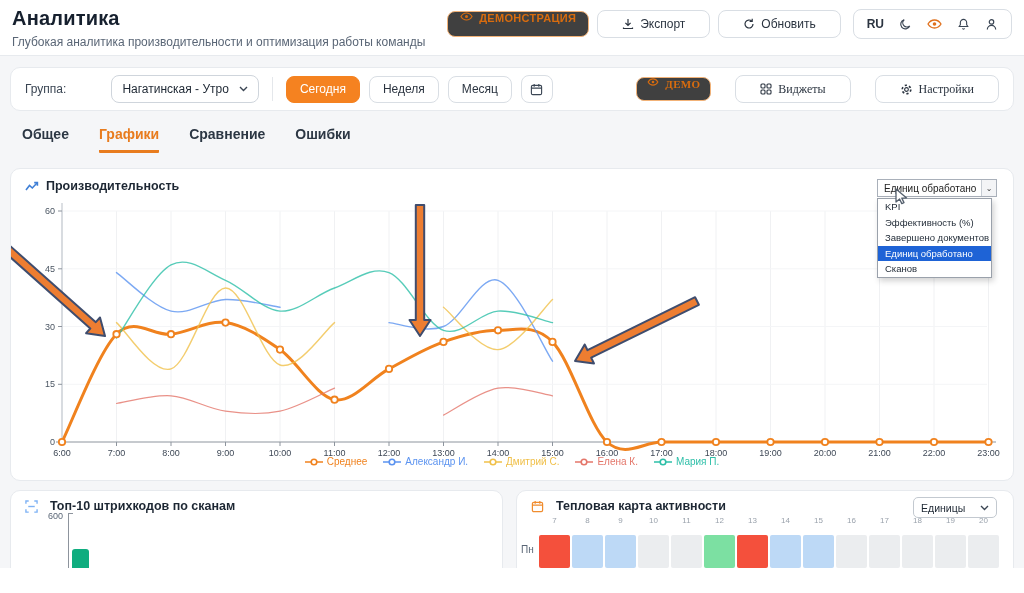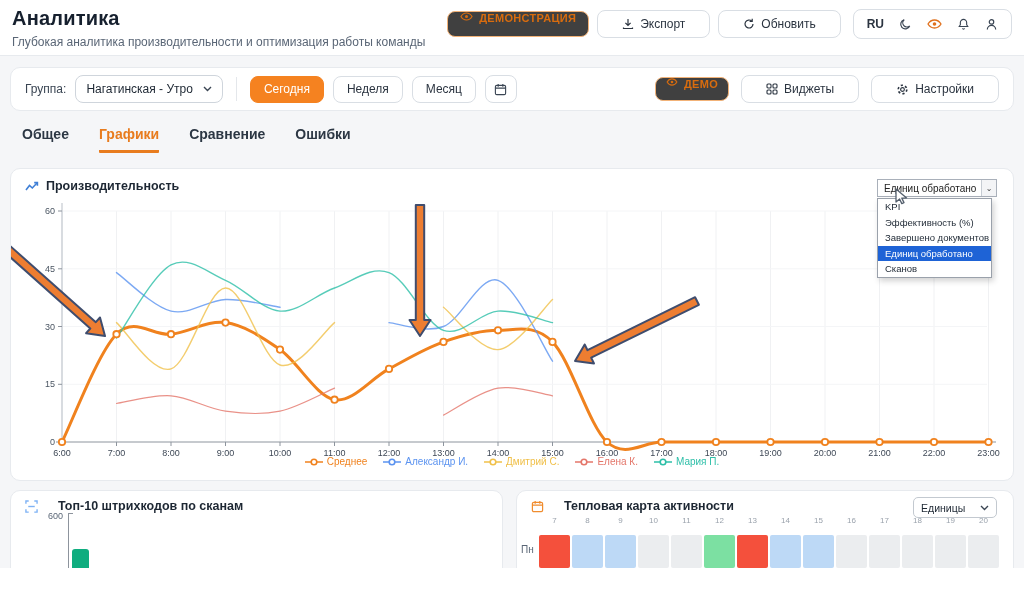--- a/index.html
+++ b/index.html
@@ -20,28 +20,28 @@
          height:28px; padding:0 24px; font-size:12px; color:#2b3440; cursor:pointer; }
   .icon-group { display:flex; align-items:center; gap:15px; border:1px solid #d9dee4; border-radius:8px;
                 height:30px; padding:0 13px; background:#fff; margin-left:4px; }
   .lang { font-size:12px; font-weight:700; color:#2b3440; }
 
   
   .filter-card { position:absolute; top:67px; left:10px; width:1004px; height:44px; background:#fff;
                  border:1px solid #e7eaee; border-radius:10px; display:flex; align-items:center; padding:0 14px; gap:9px; }
   .f-label { font-size:12px; color:#3a4553; }
   .f-select { display:flex; align-items:center; gap:10px; border:1px solid #cfd5dc; border-radius:8px;
-              height:28px; padding:0 10px; font-size:12px; color:#1d2733; background:#fff; cursor:pointer; }
+              height:28px; padding:0 10px; font-size:12px; color:#1d2733; background:#fff; cursor:pointer;margin-left:36px; }
   .f-div { width:1px; height:24px; background:#e4e7eb; margin:0 4px; }
   .pill { height:27px; padding:0 13px; border-radius:8px; font-size:12px; display:flex; align-items:center; cursor:pointer; }
   .pill.active { background:#f58220; color:#fff; border:1px solid #f58220; }
   .pill.ghost { background:#fff; color:#2b3440; border:1px solid #d9dee4; }
   .icon-btn { width:32px; height:28px; border:1px solid #d9dee4; border-radius:8px; background:#fff;
               display:flex; align-items:center; justify-content:center; cursor:pointer; }
-  .f-right { margin-left:auto; display:flex; align-items:center; gap:12px; }
+  .f-right { margin-left:auto; display:flex; align-items:center; gap:24px;font-family:Liberation Serif, serif; }
   .badge-demo.small { height:24px; padding:0 10px; }
 
   
   .tabs { position:absolute; top:126px; left:22px; display:flex; gap:30px; }
   .tab { font-size:14px; font-weight:700; color:#2c3744; padding-bottom:8px; cursor:pointer; }
   .tab.active { color:#e87c1e; border-bottom:3px solid #e87c1e; border-radius:1px; }
 
   
   .chart-card { position:absolute; top:168px; left:10px; width:1004px; height:313px; background:#fff;
                 border:1px solid #e7eaee; border-radius:10px; }
@@ -58,21 +58,21 @@
              white-space:nowrap; overflow:hidden; cursor:pointer; }
   .dd-item.selected { background:#1e63d6; color:#fff; }
   #perf-svg { position:absolute; left:0; top:0; }
   .legend { position:absolute; left:0; right:0; top:287px; display:flex; justify-content:center; gap:16px; }
   .lg-item { display:flex; align-items:center; gap:4px; font-size:10px; cursor:pointer; }
 
   
   .card-b { position:absolute; top:490px; height:115px; background:#fff; border:1px solid #e7eaee; border-radius:10px; }
   .bc-left { left:10px; width:493px; }
   .bc-right { left:516px; width:498px; }
-  .bc-title { position:absolute; top:8px; left:14px; display:flex; align-items:center; gap:20px;
+  .bc-title { position:absolute; top:8px; left:14px; display:flex; align-items:center; gap:12px;
               font-size:12.5px; font-weight:700; color:#1d2733; }
   .y600 { position:absolute; left:28px; top:20px; width:24px; text-align:right; font-size:9px; color:#5a6676; }
   .mini-axis { position:absolute; left:57px; top:22px; width:1px; height:92px; background:#8d949d; }
   .mini-tick { position:absolute; left:57px; top:22px; width:5px; height:1px; background:#8d949d; }
   .mini-bar { position:absolute; left:61px; top:58px; width:17px; height:57px; background:#0fad7f; border-radius:3px 3px 0 0; }
   .unit-select { position:absolute; top:6px; right:16px; width:84px; height:21px; border:1px solid #c3c9d0; border-radius:5px;
                  background:#fff; display:flex; align-items:center; justify-content:space-between;
                  padding:0 7px; font-size:10.5px; color:#1d2733; cursor:pointer; }
   .hm-hours { position:absolute; top:25px; left:22px; display:flex; gap:2px; }
   .hm-hours span { width:31px; text-align:center; font-size:8px; color:#9aa2ac; }

